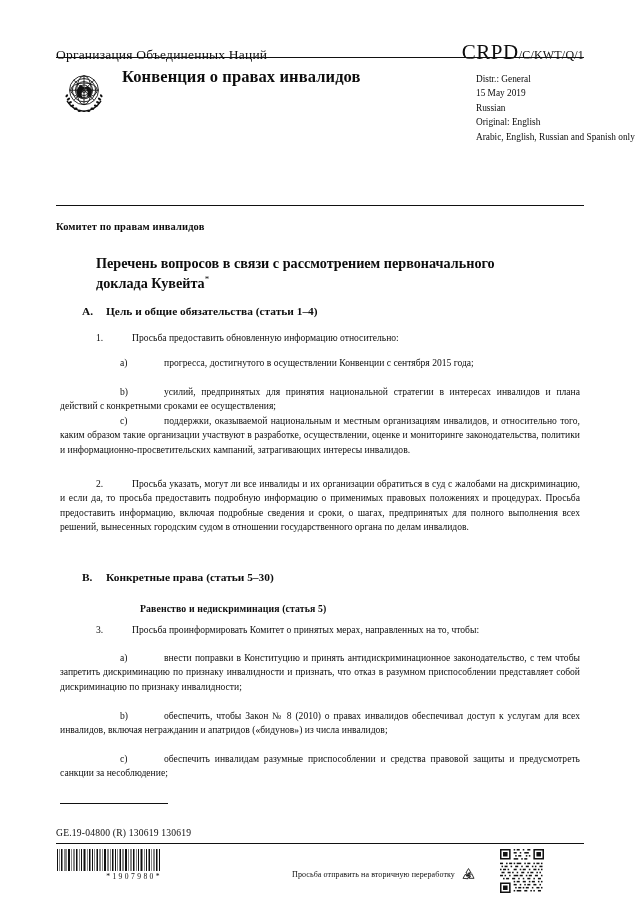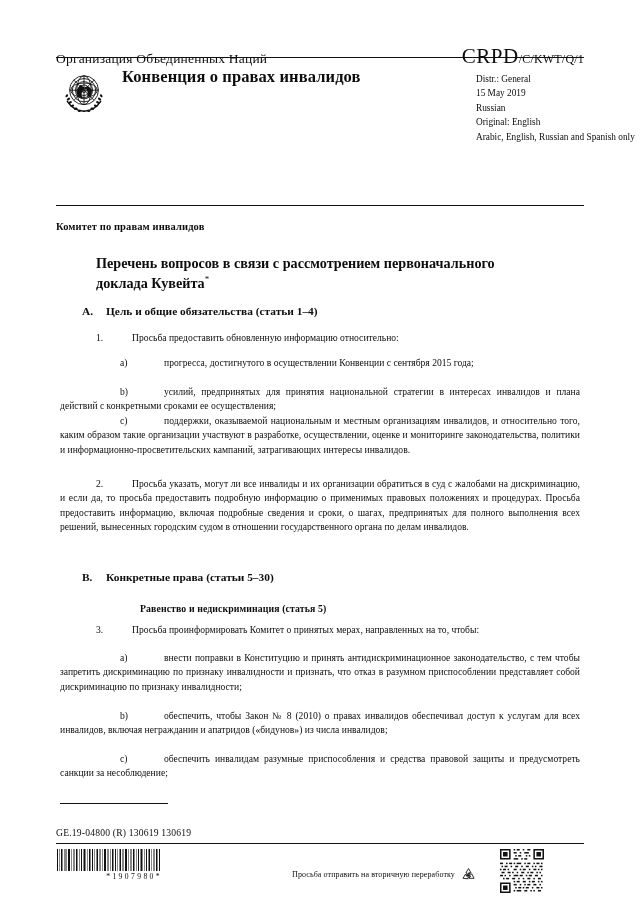--- a/index.html
+++ b/index.html
@@ -18,36 +18,37 @@
   .page {
     position: absolute;
     inset: 0;
     padding: 0;
   }
 
   
   .header-top {
     position: absolute;
     left: 56px;
-    top: 44px;
+    top: 24px;
     width: 528px;
     display: flex;
     align-items: baseline;
     justify-content: space-between;
     gap: 12px;
   }
   .org-name {
     font-size: 13.5px;
     letter-spacing: 0.2px;
     white-space: nowrap;
   }
   .symbol-wrap {
     white-space: nowrap;
     display: flex;
     align-items: baseline;
+    margin-top: 16px;
   }
   .symbol-main {
     font-size: 21px;
     letter-spacing: 0.5px;
   }
   .symbol-sub {
     font-size: 12px;
     letter-spacing: 0.2px;
   }
   .rule-top {
@@ -353,21 +354,21 @@
   <div class="para p3">
     <span class="num">3.</span><span>Просьба проинформировать Комитет о принятых мерах, направленных на то, чтобы:</span>
   </div>
   <div class="para p3a">
     <span class="lettermark">a)</span><span>внести поправки в Конституцию и принять антидискриминационное законодательство, с тем чтобы запретить дискриминацию по признаку инвалидности и признать, что отказ в разумном приспособлении представляет собой дискриминацию по признаку инвалидности;</span>
   </div>
   <div class="para p3b">
     <span class="lettermark">b)</span><span>обеспечить, чтобы Закон № 8 (2010) о правах инвалидов обеспечивал доступ к услугам для всех инвалидов, включая негражданин и апатридов («бидунов») из числа инвалидов;</span>
   </div>
   <div class="para p3c">
-    <span class="lettermark">c)</span><span>обеспечить инвалидам разумные приспособления и средства правовой защиты и предусмотреть санкции за несоблюдение;</span>
+    <span class="lettermark">c)</span><span>обеспечить инвалидам разумные приспособлении и средства правовой защиты и предусмотреть санкции за несоблюдение;</span>
   </div>
 
   <div class="footnote-rule"></div>
 
   <div class="doc-code">GE.19-04800  (R)  130619  130619</div>
   <div class="footer-rule"></div>
 
   <svg class="barcode" viewBox="0 0 212 44" preserveAspectRatio="none">
     <g fill="#111">
       <rect x="2" y="0" width="2" height="44"></rect>

